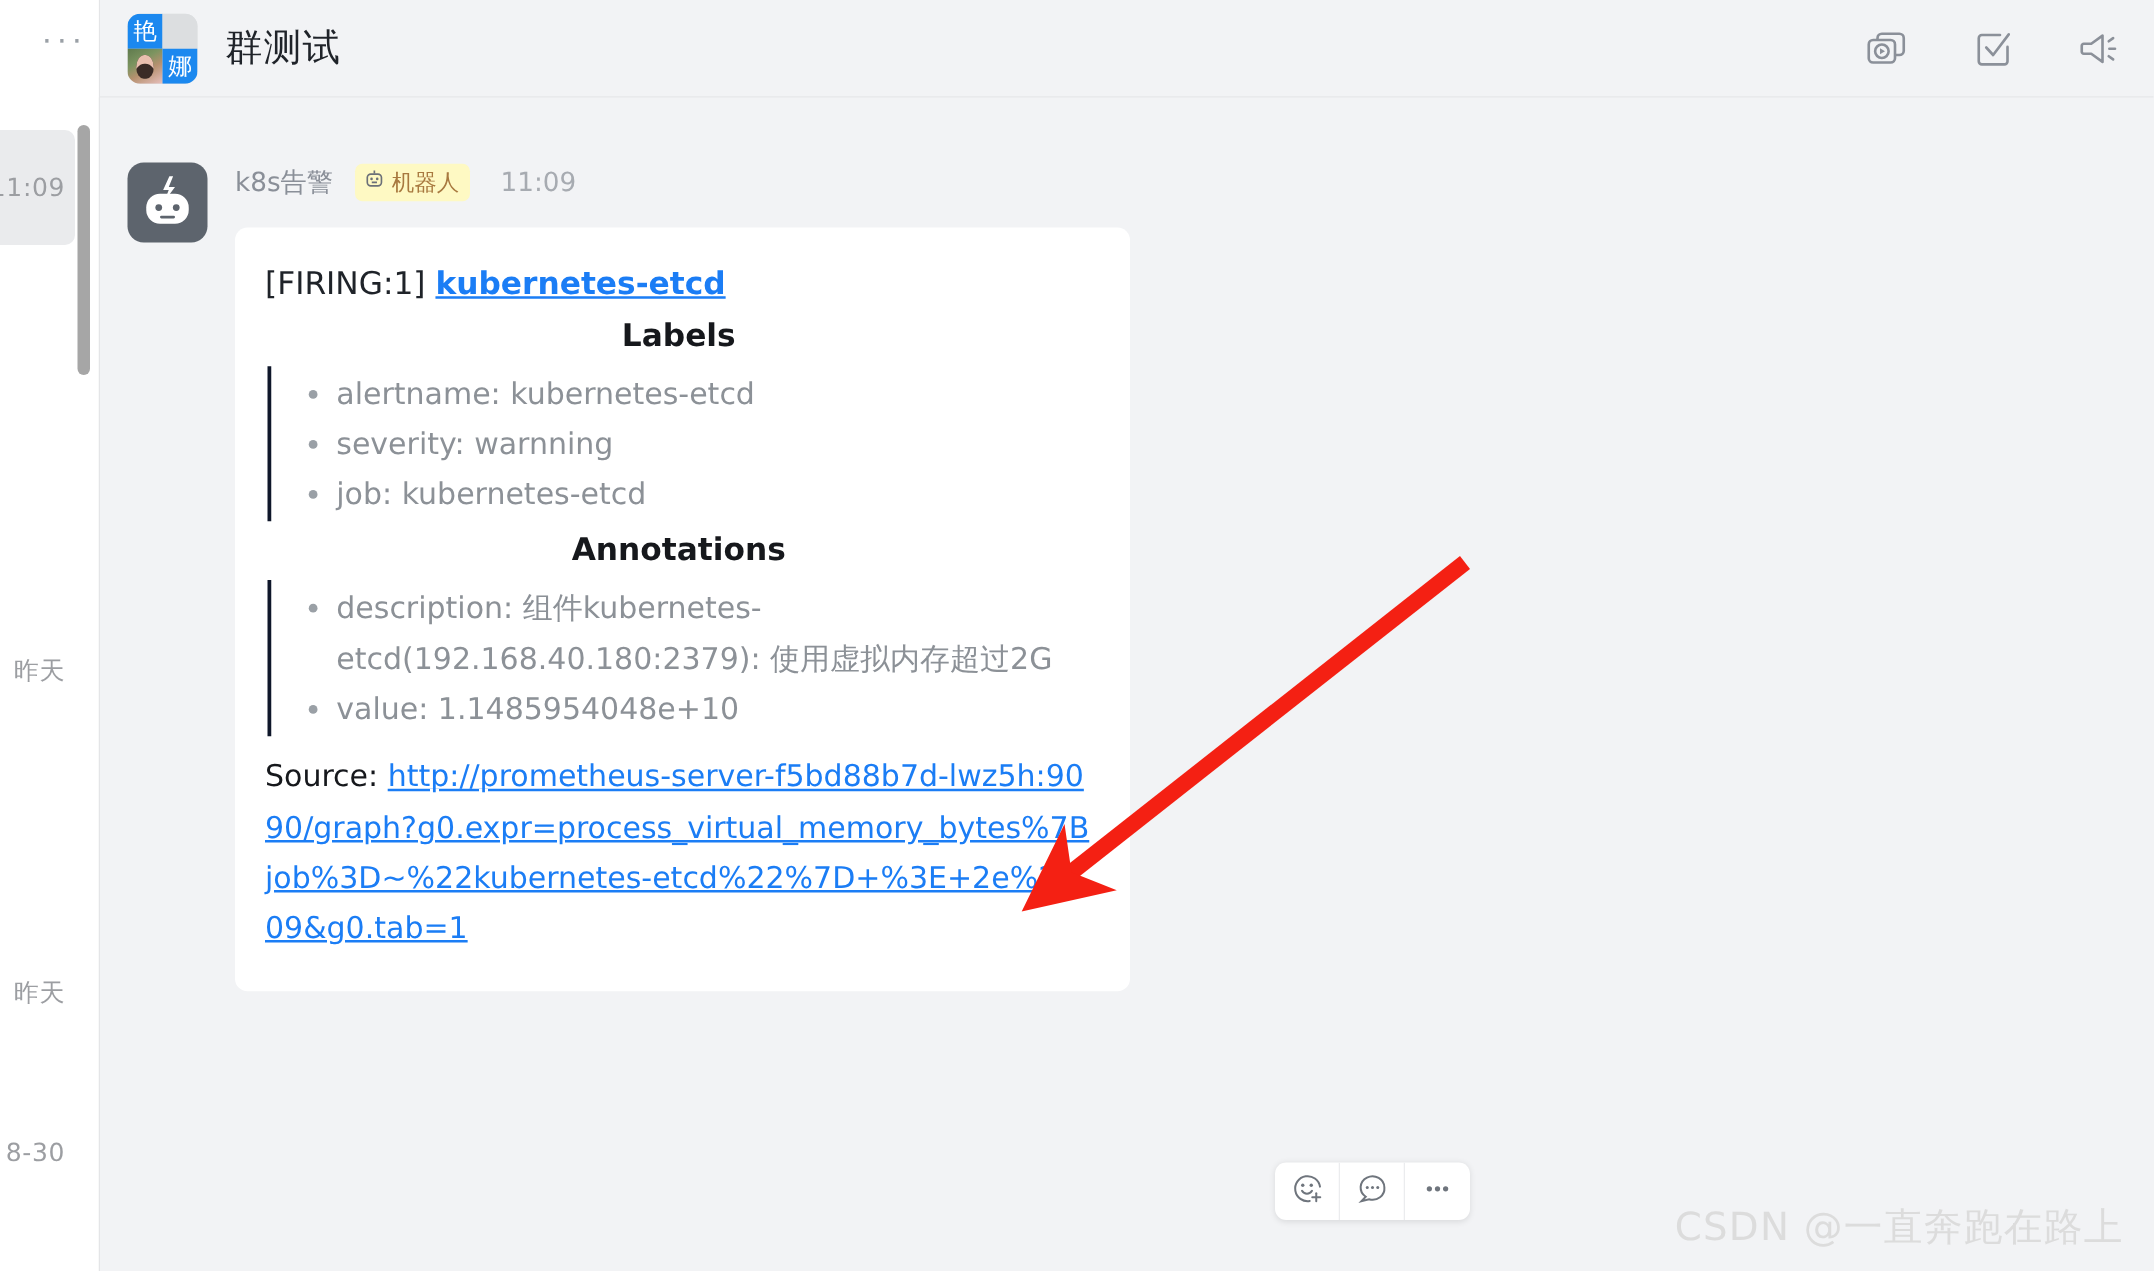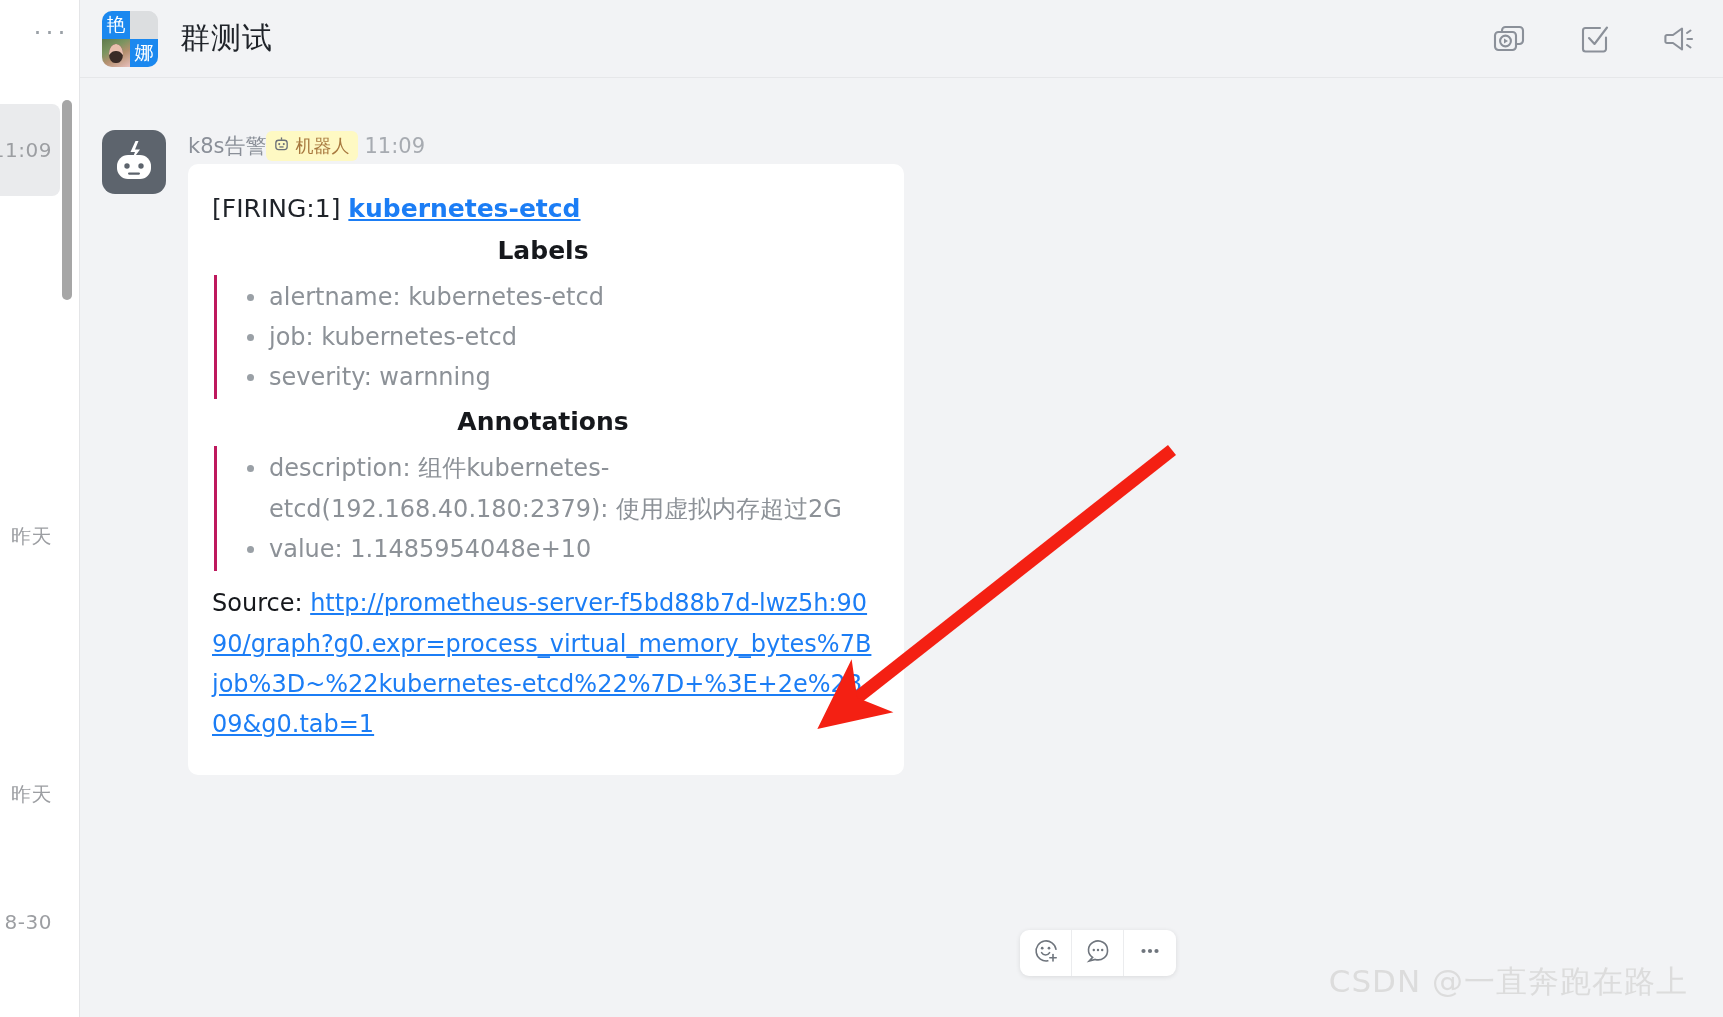--- a/index.html
+++ b/index.html
@@ -135,22 +135,23 @@
     width: 64px; height: 64px;
     border-radius: 13px;
     background: #5d646d;
     flex: 0 0 64px;
     position: relative;
   }
   .msg-main { margin-left: 22px; }
   .msg-meta {
     display: flex;
     align-items: center;
+    gap: 18px;
     height: 32px;
-    margin-bottom: 2px;
+    margin-bottom: 20px;
   }
   .sender {
     font-size: 21px;
     color: #8a8f98;
     font-family: "DejaVu Sans", sans-serif;
   }
   .bot-badge {
     display: inline-flex;
     align-items: center;
     gap: 5px;
@@ -185,21 +186,21 @@
   .b-title .b-link { color: #1b7df5; font-weight: bold; }
   .b-h {
     font-size: 25px;
     font-weight: bold;
     margin: 8px 0 10px;
     color: #16181c;
     font-family: "DejaVu Sans", sans-serif;
     text-align: center;
   }
   .b-list {
-    border-left: 3px solid #be185d;
+    border-left: 3px solid #0f172a;
     padding: 2px 0 2px 22px;
     margin: 0 0 6px 2px;
     list-style: none;
   }
   .b-list li {
     position: relative;
     font-size: 24px;
     line-height: 1.68;
     color: #8c9197;
     padding-left: 30px;
@@ -245,21 +246,21 @@
   .annot-arrow {
     position: absolute;
     left: 0; top: 0;
     width: 1723px; height: 1017px;
     pointer-events: none;
   }
 
   
   .watermark {
     position: absolute;
-    right: 35px; bottom: 14px;
+    right: 24px; bottom: 14px;
     font-size: 31px;
     color: #dcdcdc;
     letter-spacing: 1px;
     font-family: "DejaVu Sans", sans-serif;
     white-space: nowrap;
   }
 </style>
 </head>
 <body>
 
@@ -358,22 +359,22 @@
           </div>
 
           <div class="bubble">
             <div class="b-title">
               <span>[FIRING:1] </span><a class="b-link" href="#">kubernetes-etcd</a>
             </div>
 
             <div class="b-h">Labels</div>
             <ul class="b-list">
               <li>alertname: kubernetes-etcd</li>
+              <li>severity: warnning</li>
               <li>job: kubernetes-etcd</li>
-              <li>severity: warnning</li>
             </ul>
 
             <div class="b-h">Annotations</div>
             <ul class="b-list">
               <li>description: 组件kubernetes-etcd(192.168.40.180:2379): 使用虚拟内存超过2G</li>
               <li>value: 1.1485954048e+10</li>
             </ul>
 
             <div class="b-source">
               <span class="b-srclabel">Source: </span><a class="b-url" href="#">http://prometheus-server-f5bd88b7d-lwz5h:9090/graph?g0.expr=process_virtual_memory_bytes%7Bjob%3D~%22kubernetes-etcd%22%7D+%3E+2e%2B09&amp;g0.tab=1</a>

